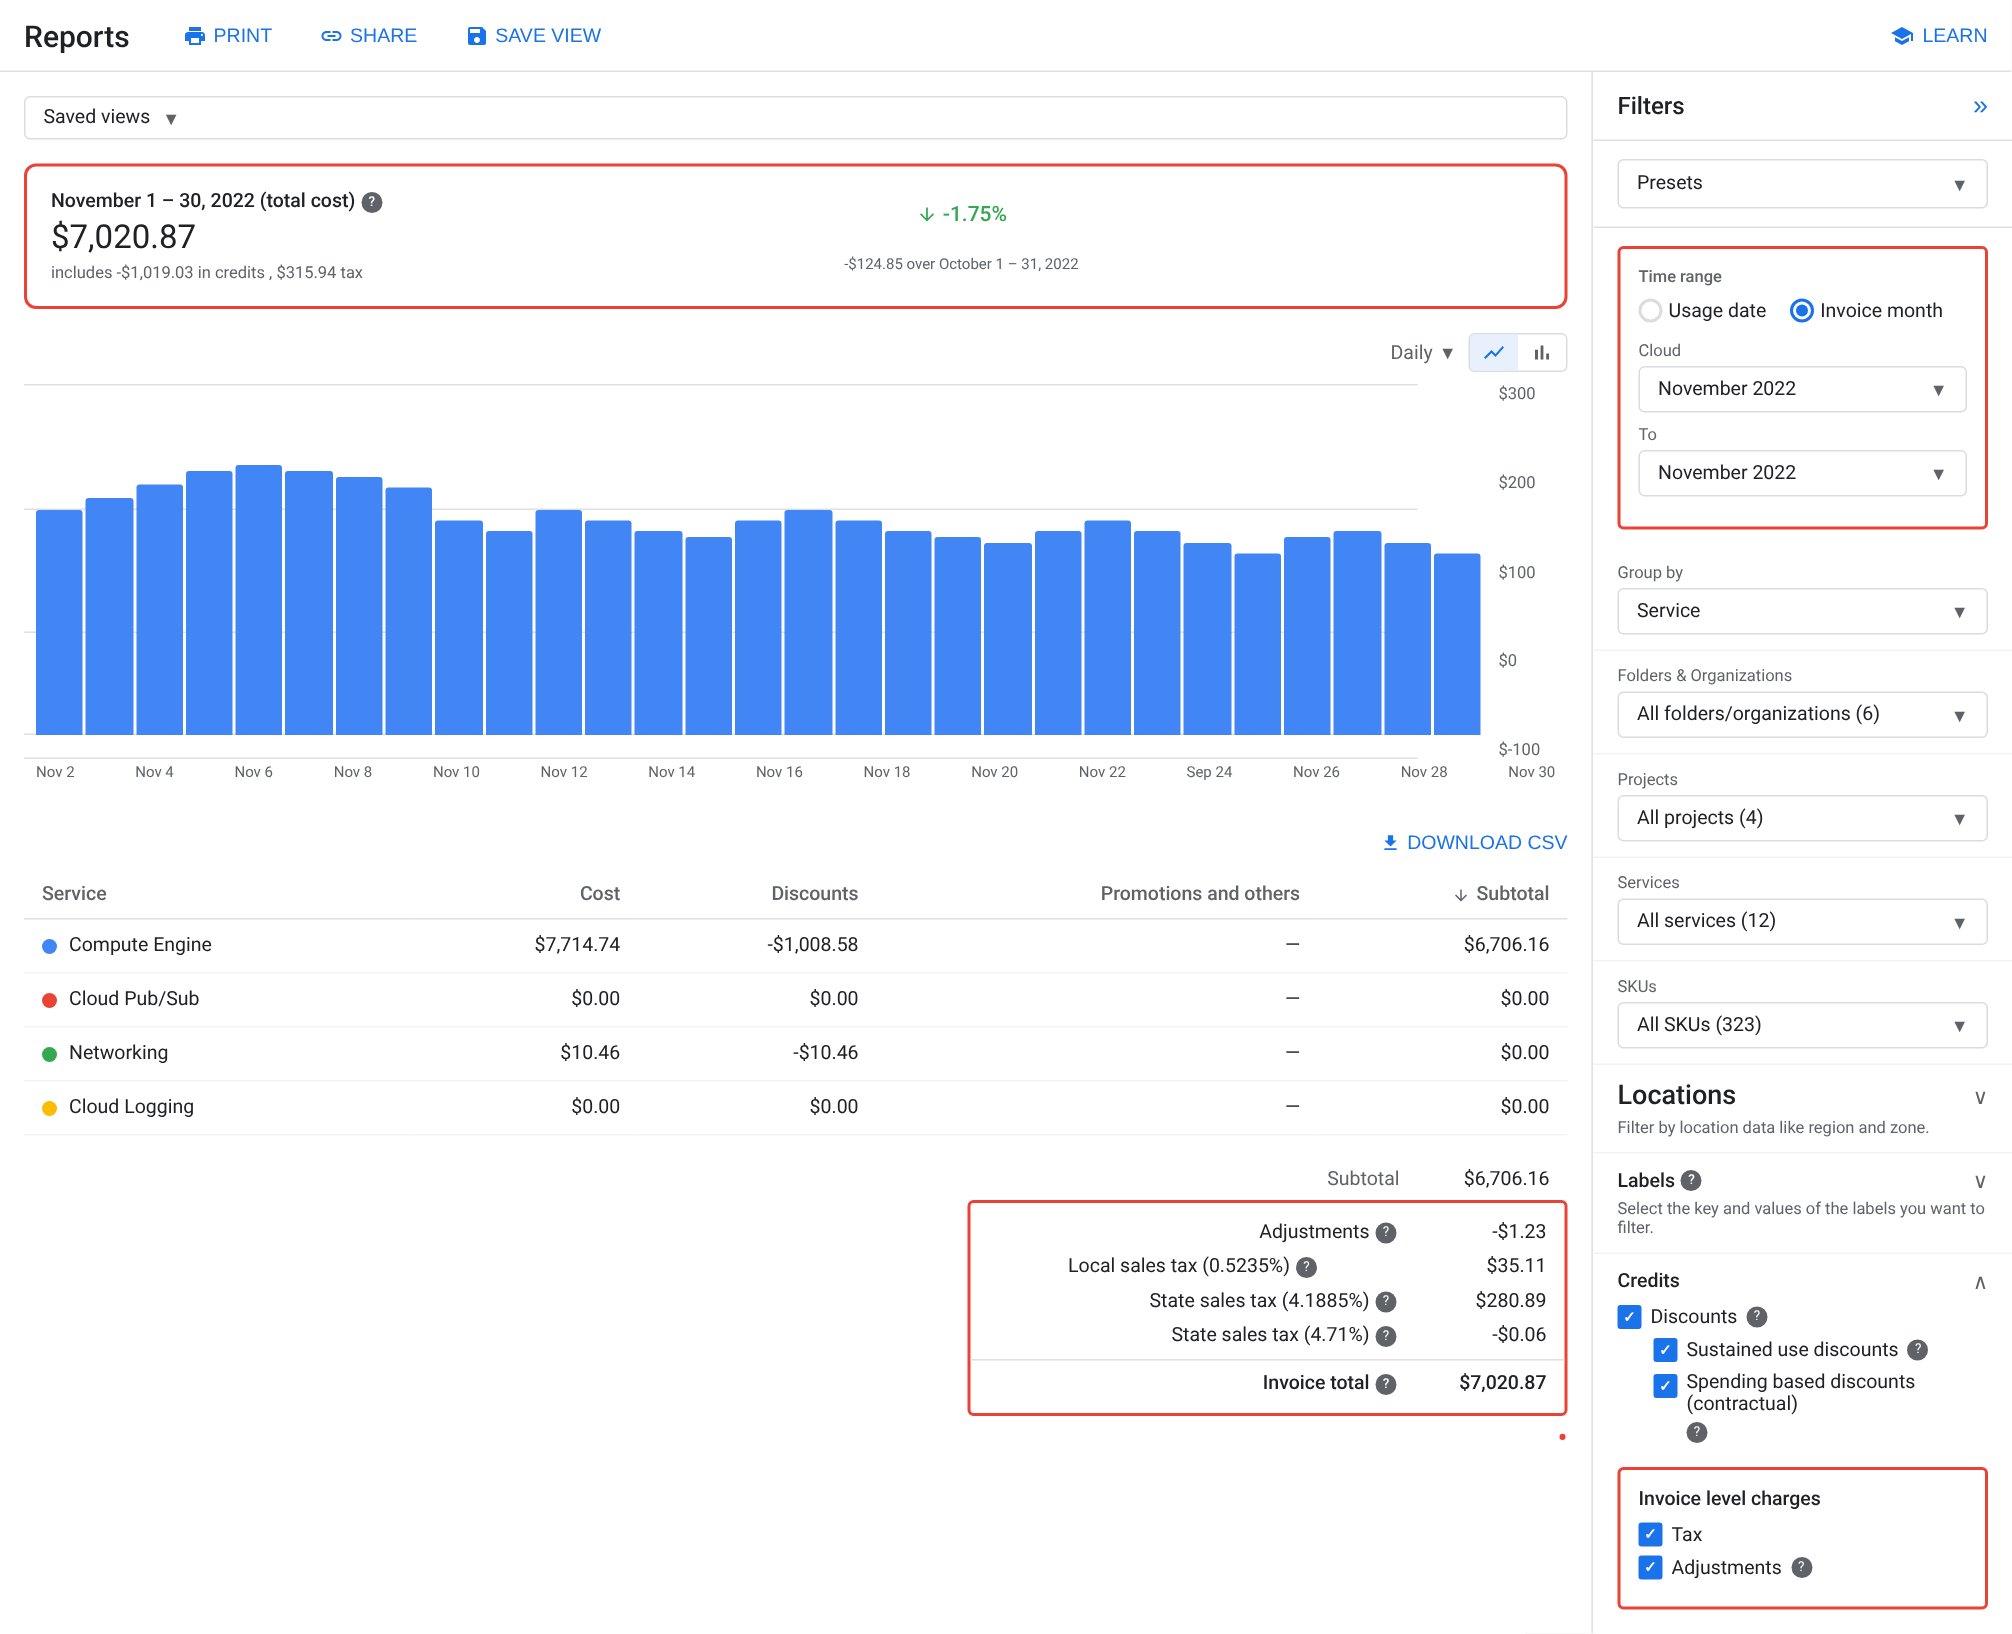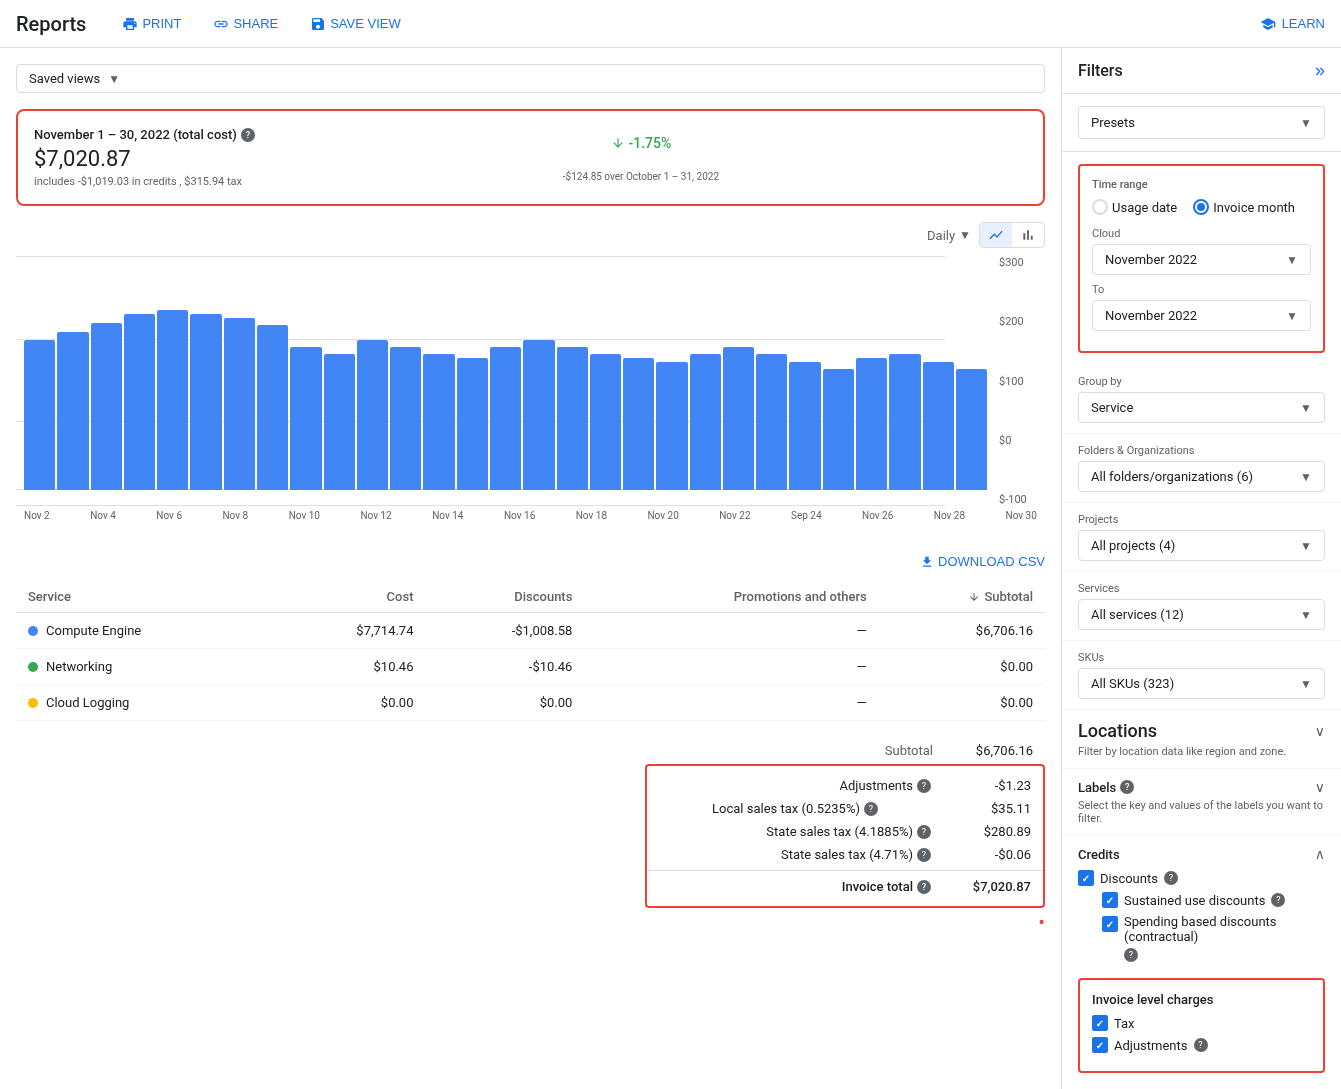--- a/index.html
+++ b/index.html
@@ -308,20 +308,32 @@
             </div>
           </td>
           <td class="right">$7,714.74</td>
           <td class="right">-$1,008.58</td>
           <td class="right">—</td>
           <td class="right">$6,706.16</td>
         </tr>
         <tr class="table-row">
           <td>
             <div class="service-cell">
+              <span class="service-dot" style="background:#ea4335;"></span>
+              <span>Cloud Pub/Sub</span>
+            </div>
+          </td>
+          <td class="right">$0.00</td>
+          <td class="right">$0.00</td>
+          <td class="right">—</td>
+          <td class="right">$0.00</td>
+        </tr>
+        <tr class="table-row">
+          <td>
+            <div class="service-cell">
               <span class="service-dot" style="background:#34a853;"></span>
               <span>Networking</span>
             </div>
           </td>
           <td class="right">$10.46</td>
           <td class="right">-$10.46</td>
           <td class="right">—</td>
           <td class="right">$0.00</td>
         </tr>
         <tr class="table-row">

